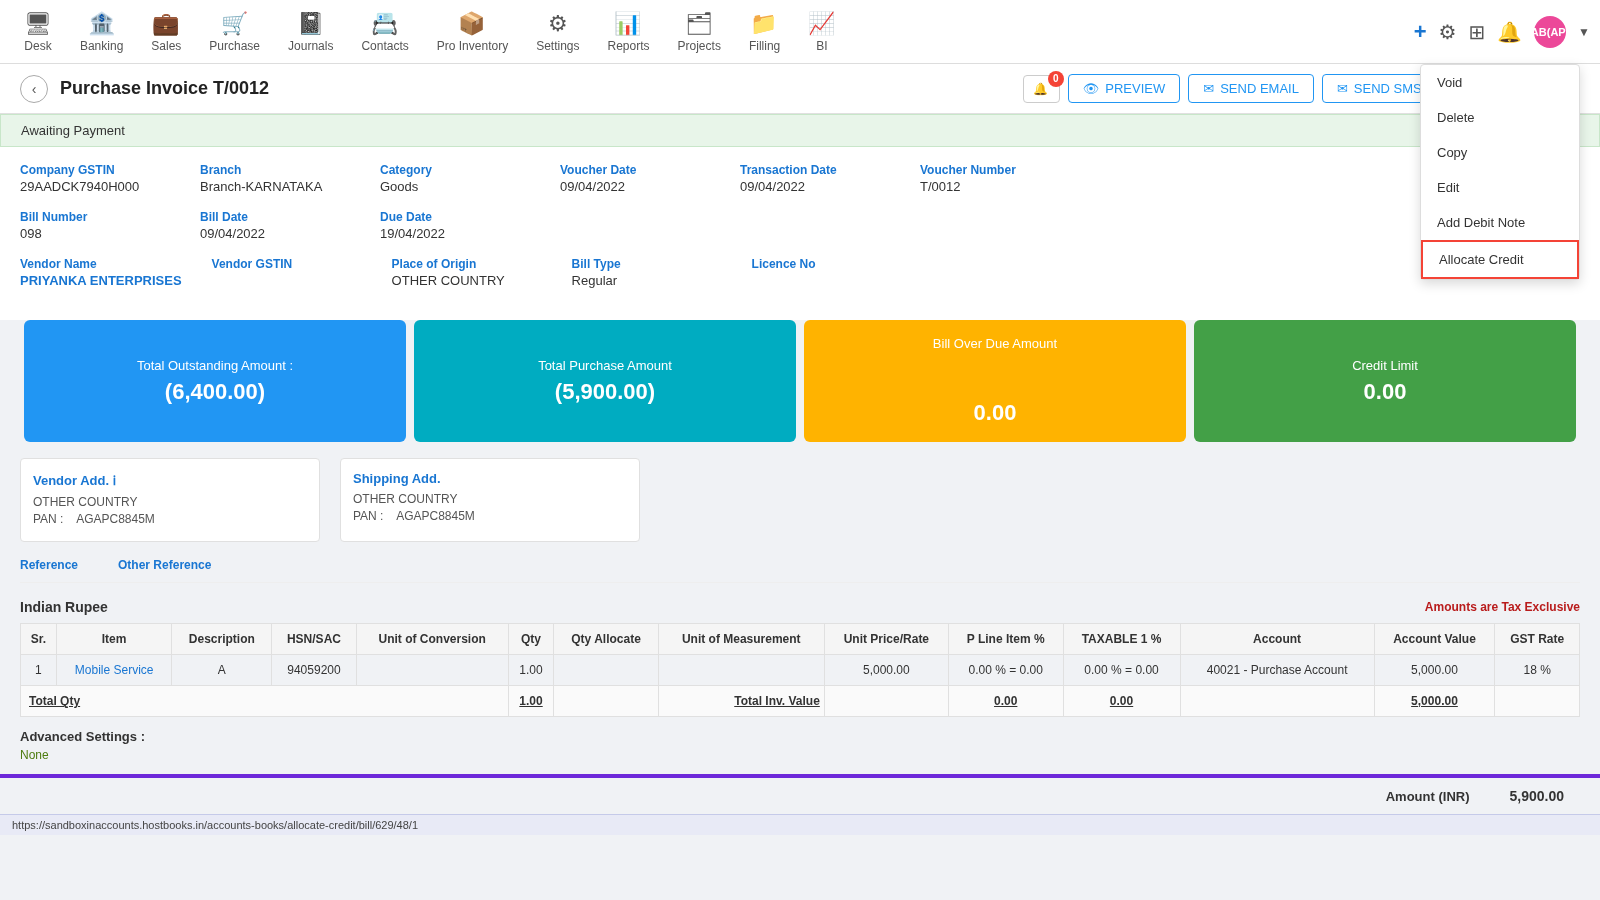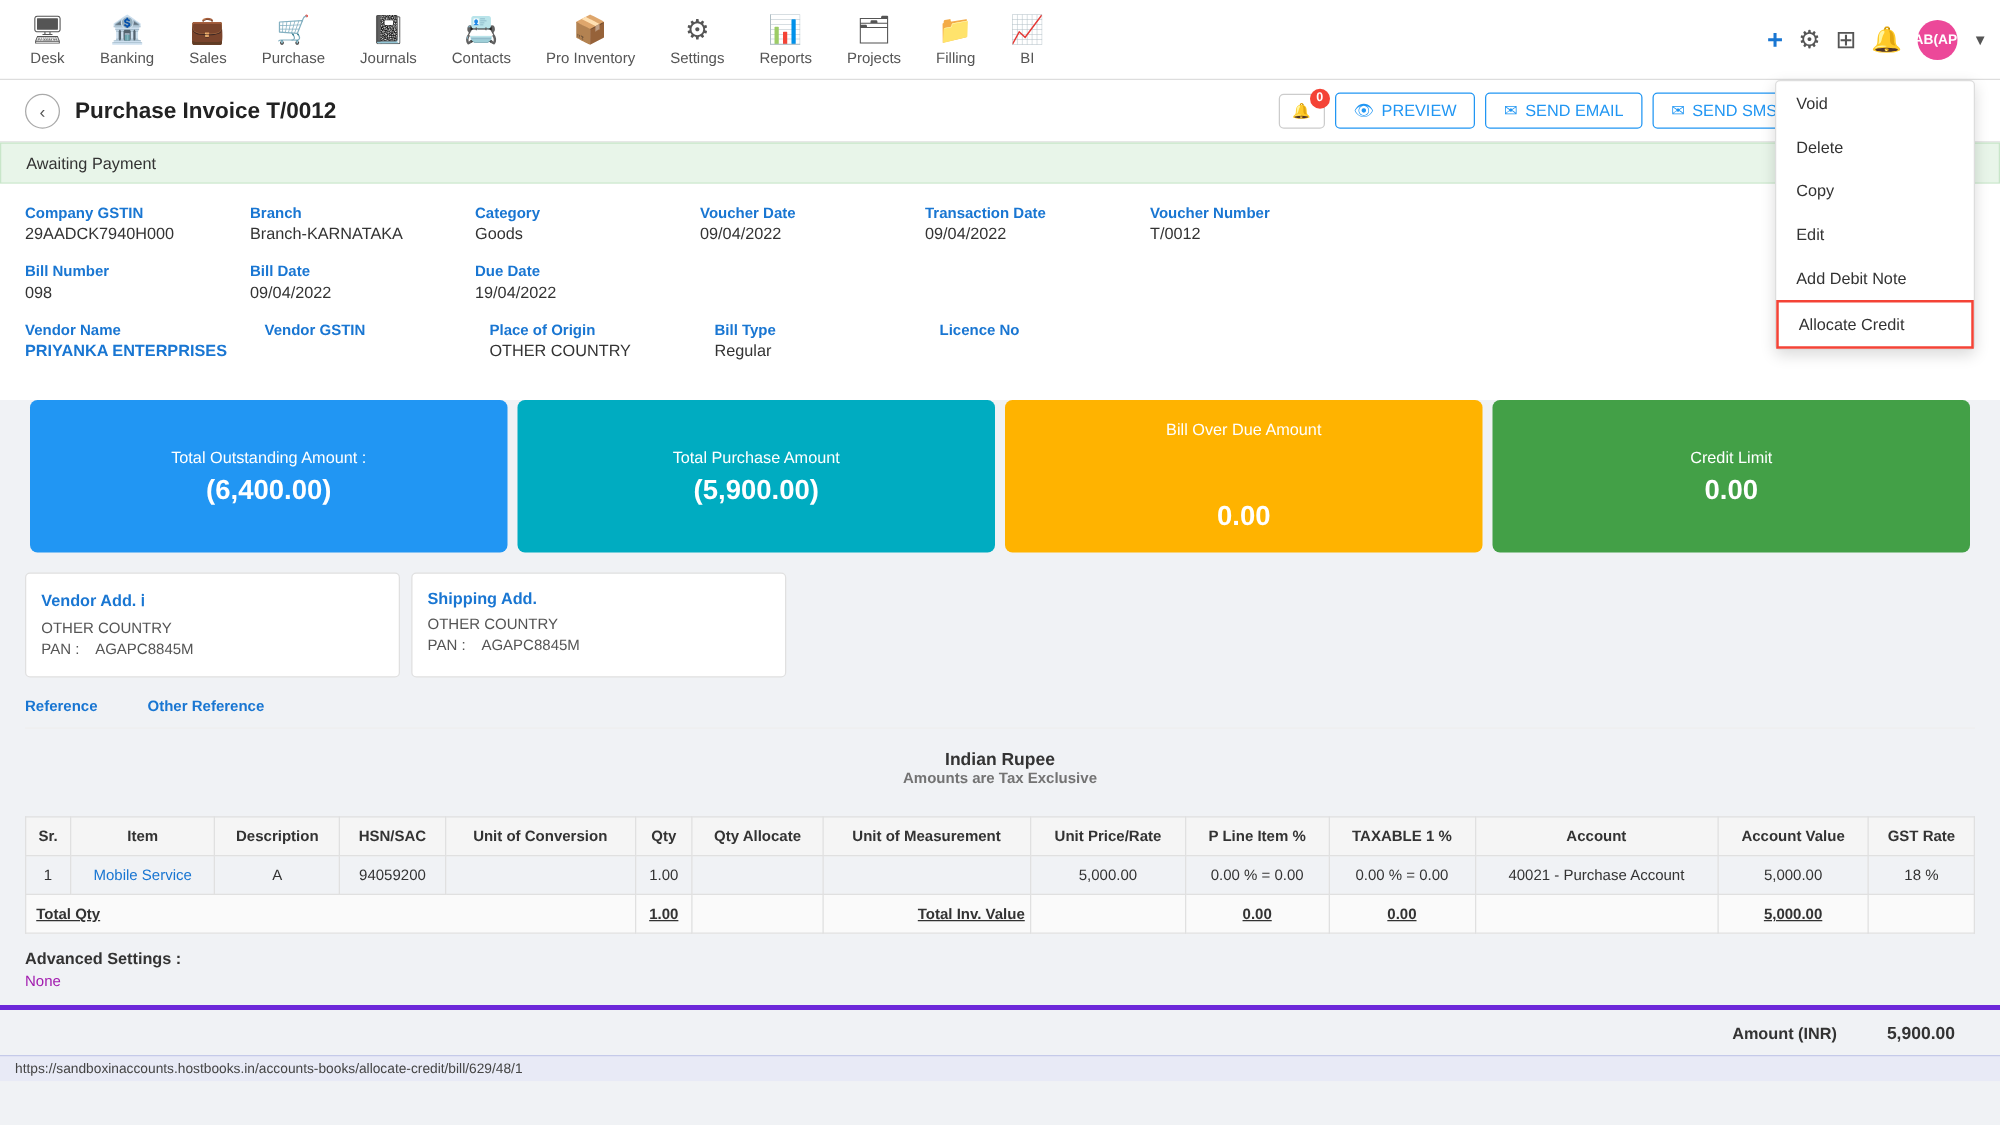--- a/index.html
+++ b/index.html
@@ -79,57 +79,56 @@
       color: #fff; margin: 0 4px;
     }
     .card-blue { background: #2196f3; }
     .card-teal { background: #00acc1; }
     .card-yellow { background: #ffb300; gap: 43px; }
     .card-green { background: #43a047; }
     .card-label { font-size: 13px; margin-bottom: 6px; text-align: center; }
     .card-value { font-size: 22px; font-weight: bold; }
 
     
-    .address-section { display: flex; gap: 9px; margin: 0 20px 16px; }
+    .address-section { display: flex; gap: 20px; margin: 0 20px 16px; }
     .address-box {
       border: 1px solid #e0e0e0; border-radius: 4px; padding: 12px;
       min-width: 300px; background: #fff;
     }
     .address-title { color: #1976d2; font-weight: 600; font-size: 13px; margin-bottom: 6px; cursor: pointer; }
     .address-line { font-size: 12px; color: #555; margin-bottom: 3px; }
 
     
     .ref-section { display: flex; gap: 40px; margin: 0 20px 16px; padding-bottom: 8px; border-bottom: 1px solid #eee; }
     .ref-field { display: flex; flex-direction: column; }
     .ref-label { font-size: 12px; color: #1976d2; font-weight: 600; margin-bottom: 2px; }
 
     
     .table-section { margin: 0 20px; }
     .table-header-row {
       display: flex; justify-content: space-between; align-items: center;
-      margin-bottom: 24px;
-      flex-direction: column;
+      margin-bottom: 8px;
     }
     .table-section-title { font-size: 14px; font-weight: bold; color: #333; }
-    .tax-exclusive { font-size: 12px; color: #737373; font-weight: 600; }
+    .tax-exclusive { font-size: 12px; color: #b91c1c; font-weight: 600; }
     .data-table { width: 100%; border-collapse: collapse; font-size: 12px; }
     .data-table th {
       background: #f5f5f5; border: 1px solid #e0e0e0;
       padding: 8px 6px; text-align: center; font-weight: 600; color: #333;
     }
     .data-table td {
       border: 1px solid #e0e0e0; padding: 8px 6px; text-align: center; color: #333;
     }
     .data-table td.link { color: #1976d2; cursor: pointer; }
     .data-table .total-row td { background: #fafafa; font-weight: 600; text-decoration: underline; }
 
     
     .advanced-section { padding: 12px 20px; }
     .advanced-title { font-size: 13px; font-weight: bold; color: #333; margin-bottom: 4px; }
-    .advanced-value { font-size: 12px; color: #a21caf; }
+    .advanced-value { font-size: 12px; color: #4d7c0f; }
 
     
     .amount-footer {
       display: flex; justify-content: space-between; align-items: center;
       padding: 10px 36px; border-top: 4px solid #6d28d9;
     }
     .amount-label { font-size: 13px; font-weight: 600; color: #333; }
     .amount-value { font-size: 14px; font-weight: bold; color: #333; }
 
     

